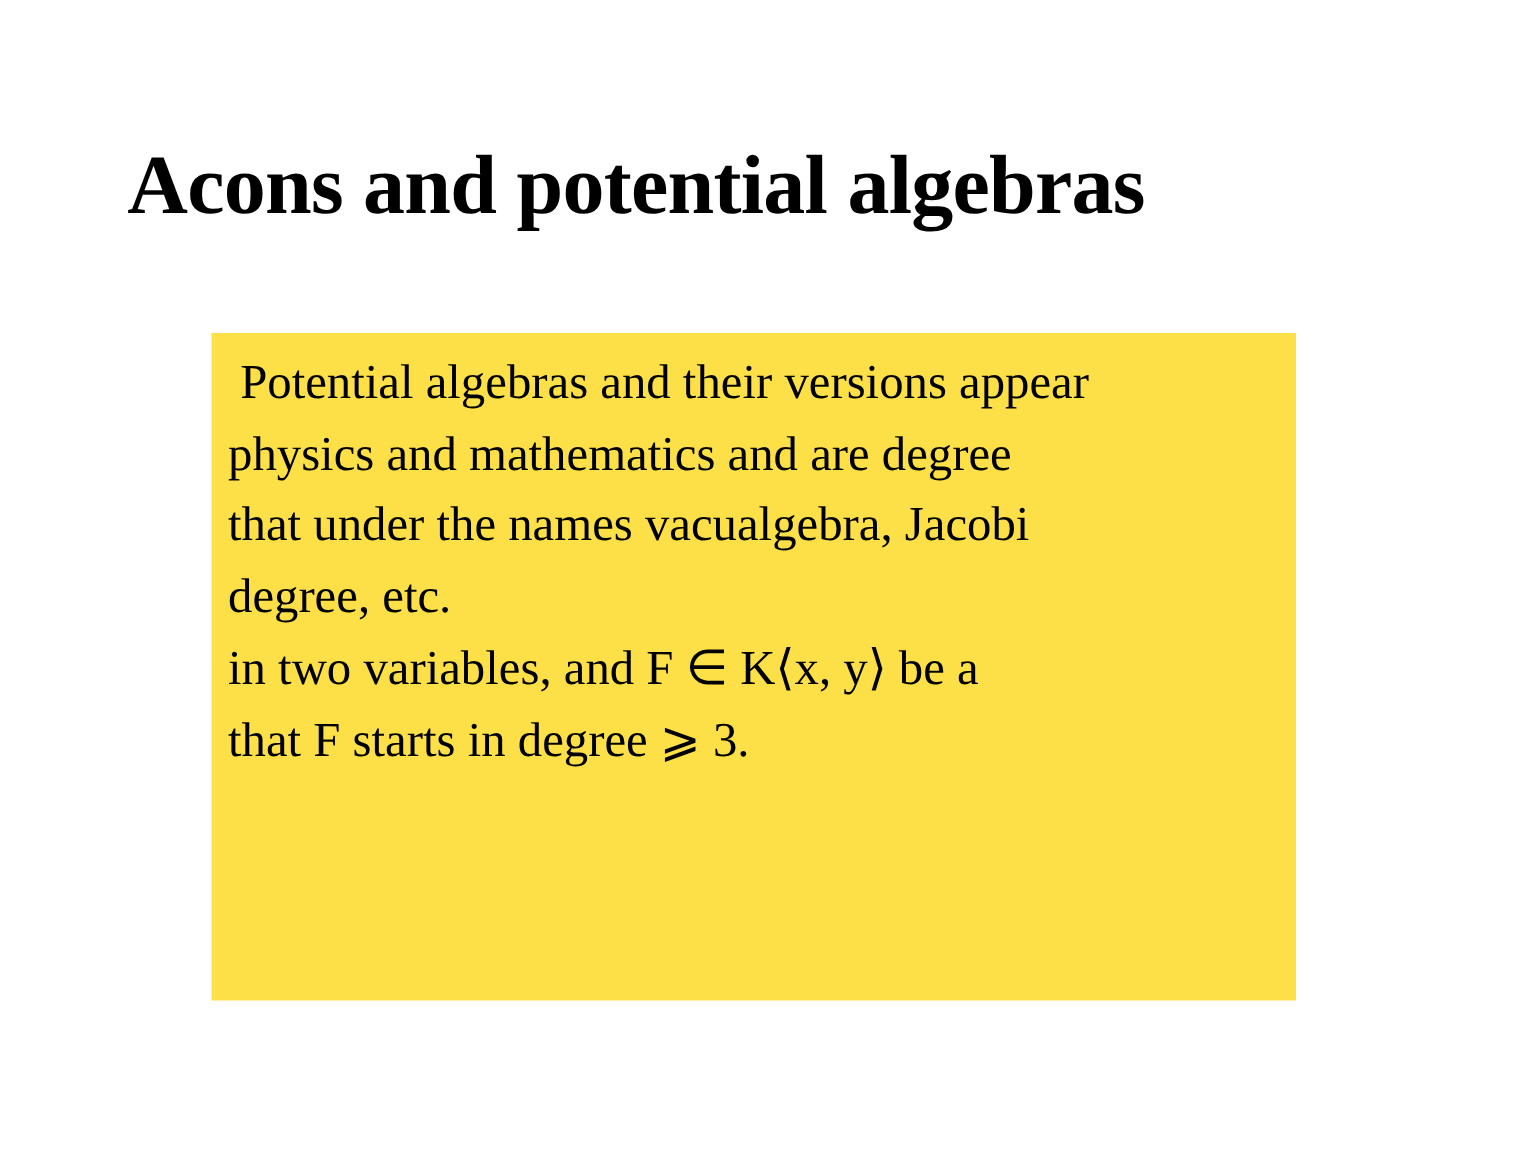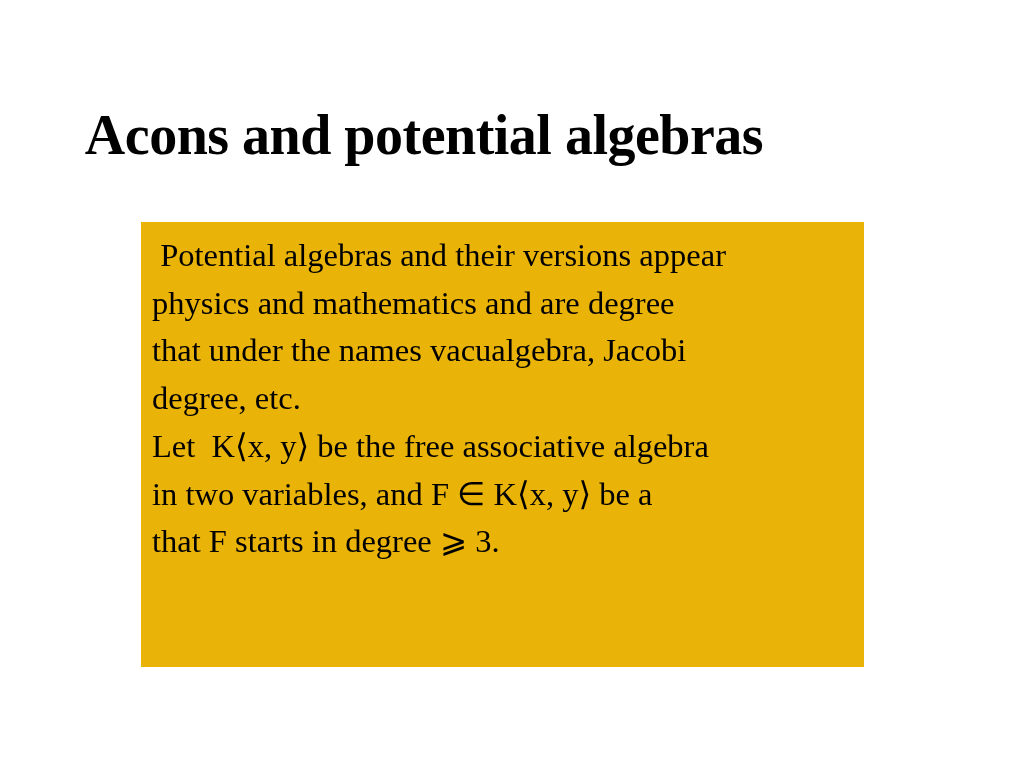--- a/index.html
+++ b/index.html
@@ -1,31 +1,30 @@
 <!DOCTYPE html>
 <html><head>
   <meta charset="utf-8">
   <style>
     html, body { margin:0; padding:0; }
     body { width:1024px; height:768px; background:#ffffff; position:relative; overflow:hidden;
            font-family:"Liberation Serif", serif; color:#000; }
-    .title { position:absolute; left:0; width:848px; top:99px; text-align:center;
+    .title { position:absolute; left:0; width:848px; top:88px; text-align:center;
              font-weight:bold; font-size:56px; line-height:72px; letter-spacing:-0.5px; }
-    .box { position:absolute; left:141px; top:222px; width:723px; height:445px; background:#eab308; }
+    .box { position:absolute; left:141px; top:222px; width:723px; height:445px; background:#fde047; }
     .para { position:absolute; left:11px; top:10px; width:712px; font-size:32.5px; line-height:47.7px; }
     .line { display:block; white-space:nowrap; }
   </style>
 </head>
 <body>
 
 <div class="title">Acons and potential algebras</div>
 
 <div class="box">
   <div class="para">
     <span class="line" style="white-space:pre;"> Potential algebras and their versions appear</span>
     <span class="line">physics and mathematics and are degree</span>
     <span class="line">that under the names vacualgebra, Jacobi</span>
     <span class="line">degree, etc.</span>
-    <span class="line" style="white-space:pre;">Let  K⟨x, y⟩ be the free associative algebra</span>
     <span class="line">in two variables, and F ∈ K⟨x, y⟩ be a</span>
     <span class="line">that F starts in degree ⩾ 3.</span>
   </div>
 </div>
 
 </body></html>

